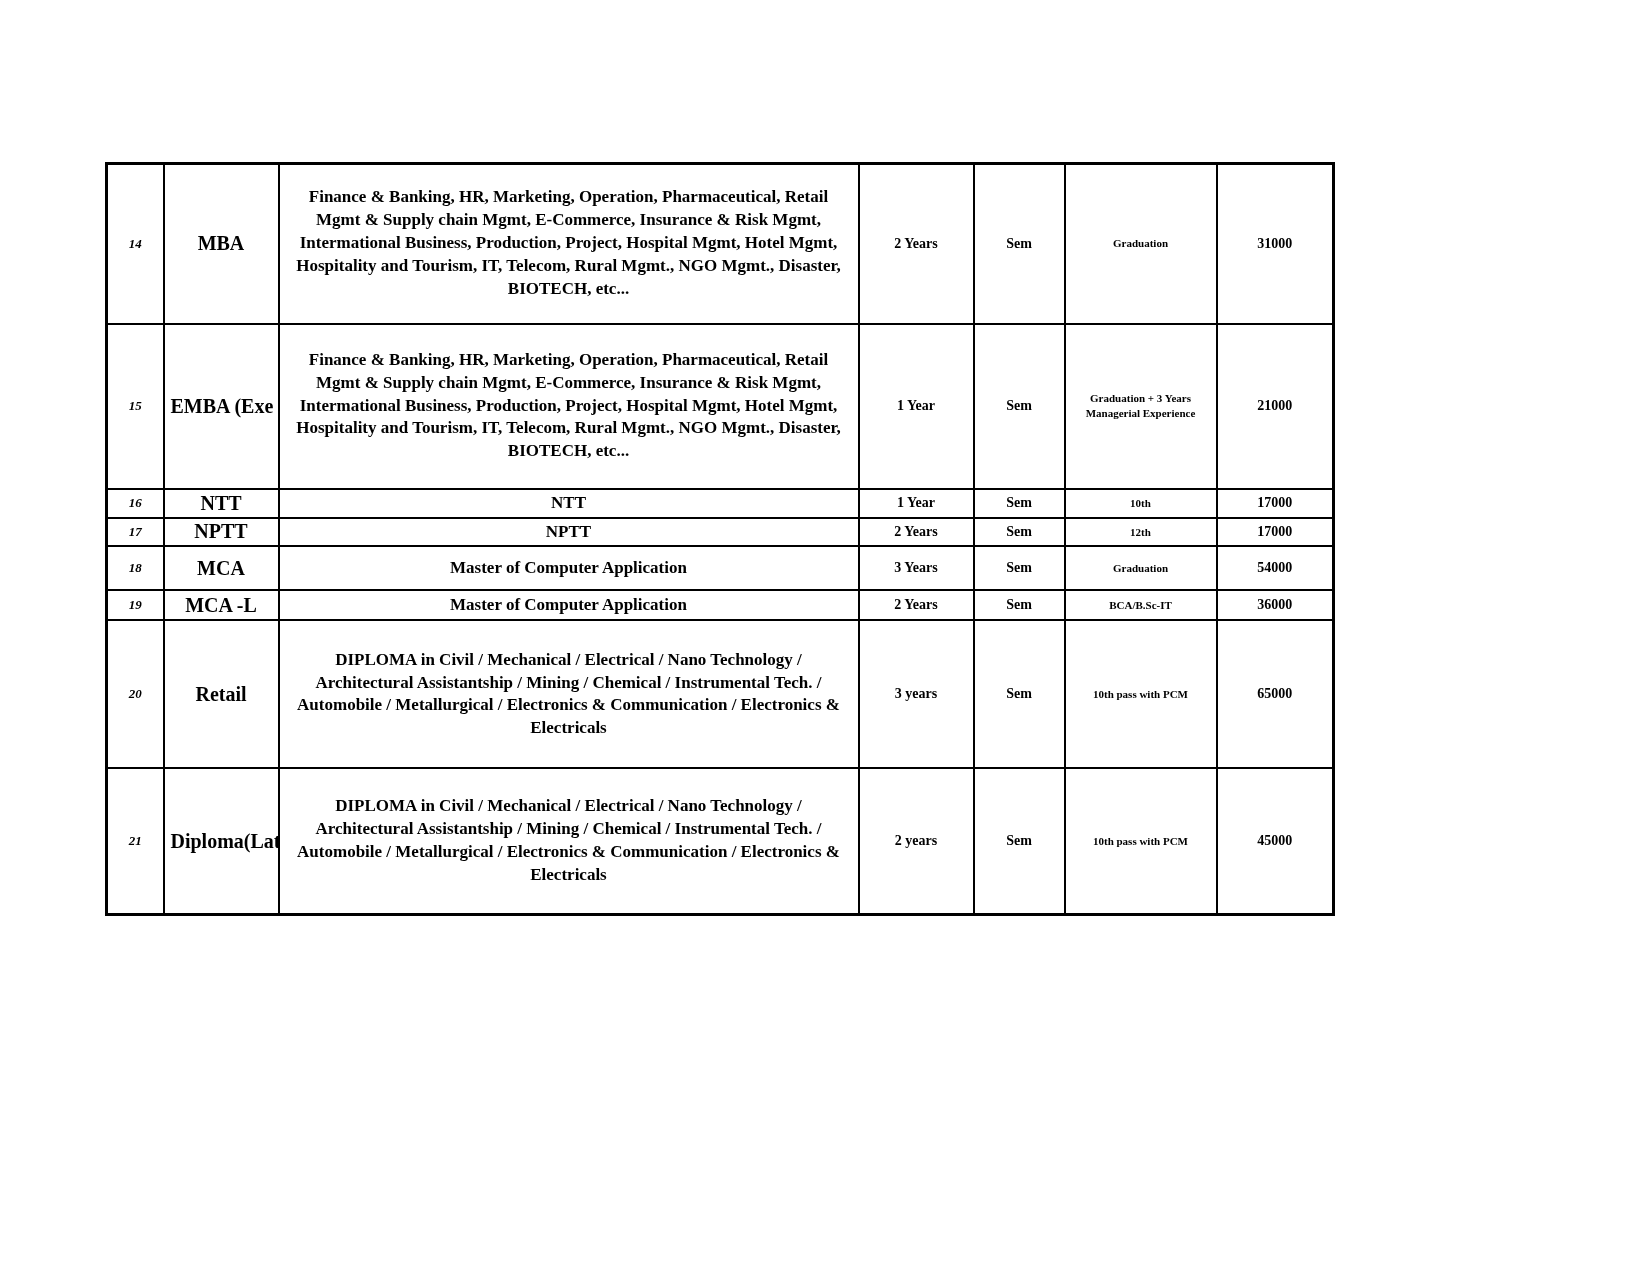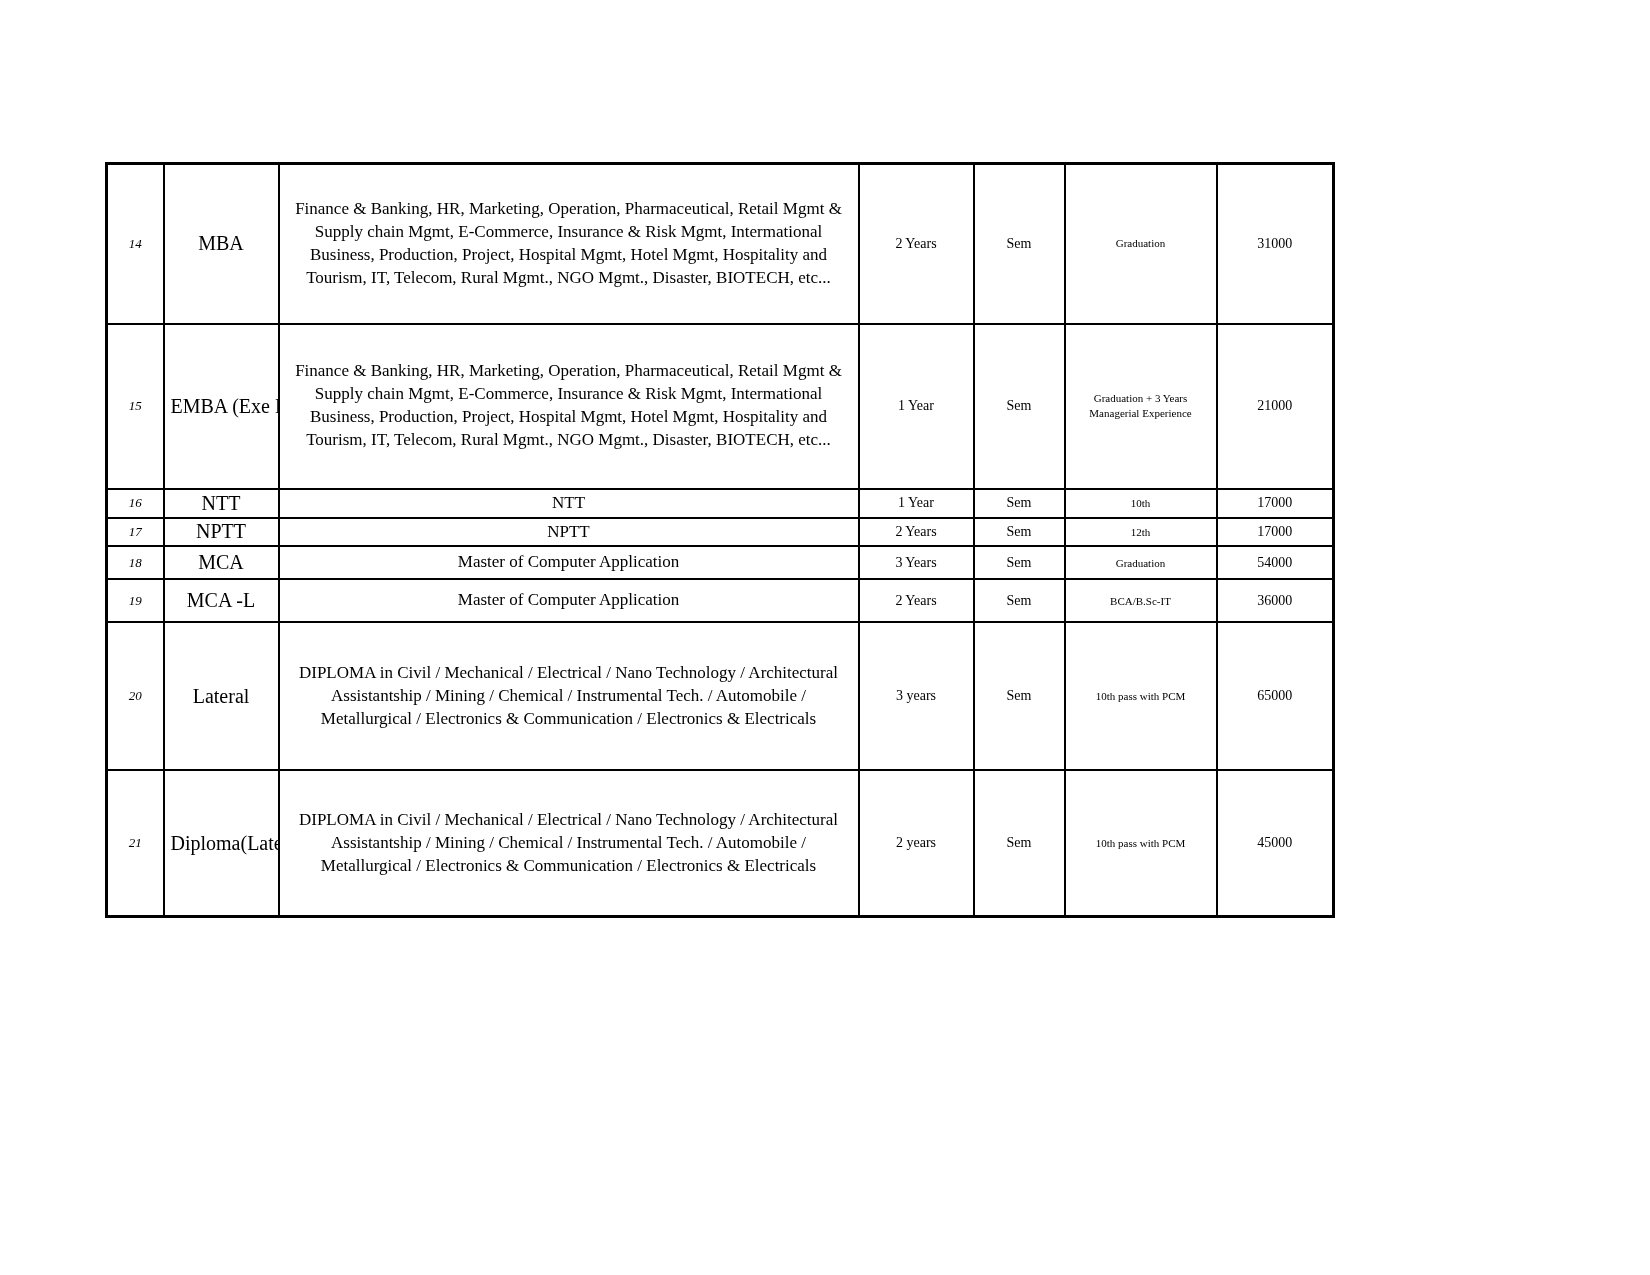--- a/index.html
+++ b/index.html
@@ -21,21 +21,21 @@
     width: 1227px;
     border-collapse: collapse;
     table-layout: fixed;
     border: 3px solid #000000;
   }
   table.course-table td {
     border: 2px solid #000000;
     text-align: center;
     vertical-align: middle;
     font-family: "Liberation Serif", "DejaVu Serif", serif;
-    font-weight: normal;
+    font-weight: bold;
     color: #000000;
     padding: 2px 6px;
     overflow: hidden;
   }
   td.c-sno {
     font-style: italic;
     font-size: 13px;
     padding: 0 2px;
   }
   td.c-name {
@@ -54,22 +54,22 @@
   td.c-elig {
     font-size: 11px;
     line-height: 1.35;
     padding: 2px 8px;
   }
   
   tbody tr:nth-child(1) { height: 160px; }
   tbody tr:nth-child(2) { height: 165px; }
   tbody tr:nth-child(3) { height: 22px;  }
   tbody tr:nth-child(4) { height: 21px;  }
-  tbody tr:nth-child(5) { height: 33px; padding-left: 40px;  }
-  tbody tr:nth-child(6) { height: 43px;  }
+  tbody tr:nth-child(5) { height: 44px; padding-left: 40px;  }
+  tbody tr:nth-child(6) { height: 30px;  }
   tbody tr:nth-child(7) { height: 148px; }
   tbody tr:nth-child(8) { height: 146px; }
   
   tbody tr:nth-child(4) td.c-name { vertical-align: top; padding-top: 1px; }
 </style>
 </head>
 <body>
 
 <div class="page">
   <table class="course-table">
@@ -132,21 +132,21 @@
     <td class="c-sno">19</td>
     <td class="c-name">MCA -L</td>
     <td class="c-desc">Master of Computer Application</td>
     <td class="c-dur">2 Years</td>
     <td class="c-scheme">Sem</td>
     <td class="c-elig">BCA/B.Sc-IT</td>
     <td class="c-fee">36000</td>
   </tr>
         <tr>
     <td class="c-sno">20</td>
-    <td class="c-name">Lateral</td>
+    <td class="c-name">Retail</td>
     <td class="c-desc">DIPLOMA in Civil / Mechanical / Electrical / Nano Technology / Architectural Assistantship / Mining / Chemical / Instrumental Tech. / Automobile / Metallurgical / Electronics &amp; Communication / Electronics &amp; Electricals</td>
     <td class="c-dur">3 years</td>
     <td class="c-scheme">Sem</td>
     <td class="c-elig">10th pass with PCM</td>
     <td class="c-fee">65000</td>
   </tr>
         <tr>
     <td class="c-sno">21</td>
     <td class="c-name">Diploma(Lateral)</td>
     <td class="c-desc">DIPLOMA in Civil / Mechanical / Electrical / Nano Technology / Architectural Assistantship / Mining / Chemical / Instrumental Tech. / Automobile / Metallurgical / Electronics &amp; Communication / Electronics &amp; Electricals</td>

